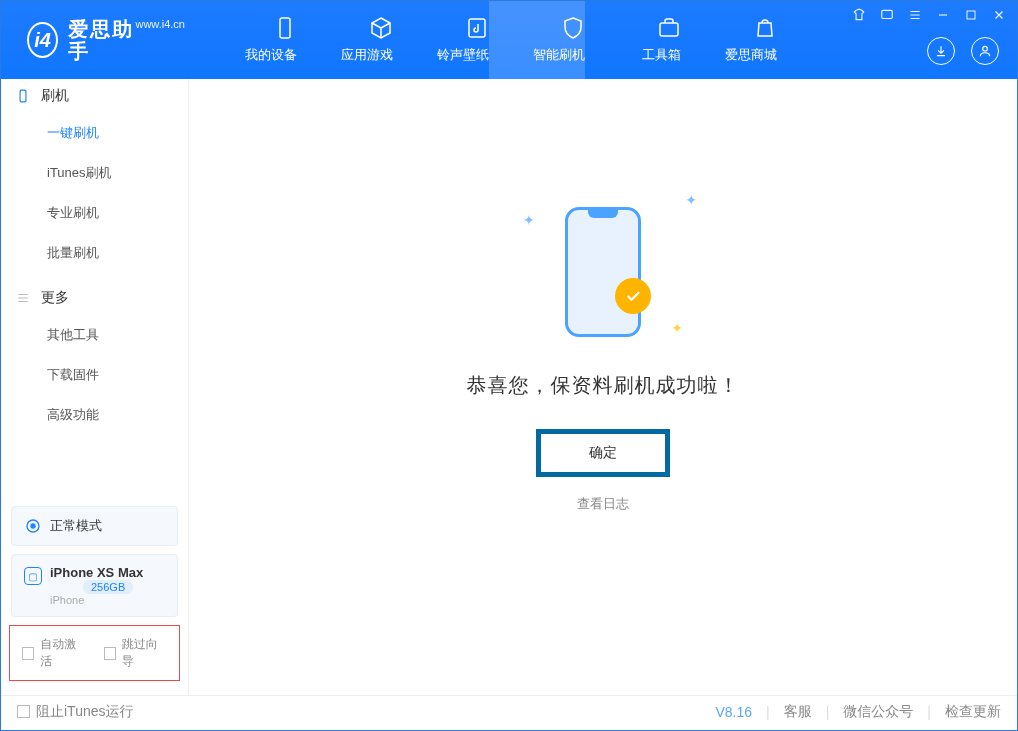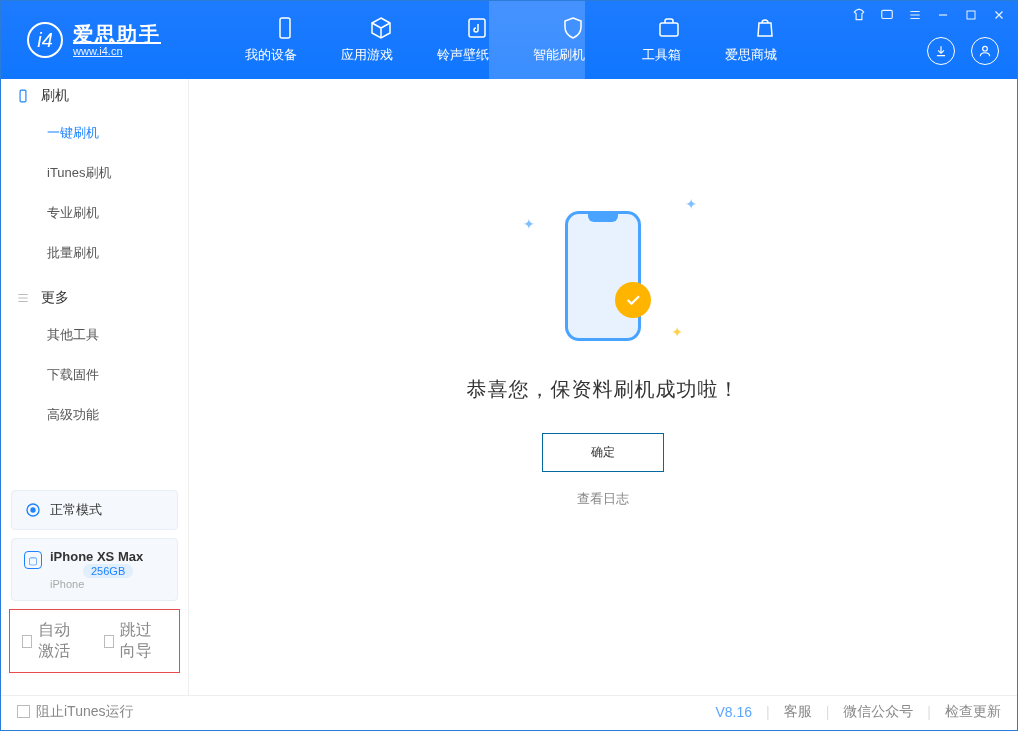--- a/index.html
+++ b/index.html
@@ -1,61 +1,61 @@
 <!DOCTYPE html>
 <html><head>
 <meta charset="utf-8">
 <style>
 * { margin: 0; padding: 0; box-sizing: border-box; }
 body { font-family: "Microsoft YaHei", Arial, sans-serif; background: #fff; width: 1018px; height: 731px; overflow: hidden; border: 1px solid #2b7cd9; position: relative; }
 .header { height: 78px; background: linear-gradient(to bottom, #1d7bff, #1076ff); display: flex; align-items: center; color: #fff; position: relative; }
 .logo-area { display: flex; align-items: center; padding: 0 16px 0 26px; width: 200px; }
-.logo-circle { width: 36px; height: 36px; border: 2px solid #fff; border-radius: 50%; display: flex; align-items: center; justify-content: center; font-weight: normal; font-size: 20px; margin-right: 10px; color:#fff; font-style: italic;}
-.logo-text { display: flex; flex-direction: column; line-height: 1.1; text-decoration: underline; }
+.logo-circle { width: 36px; height: 36px; border: 2px solid #fff; border-radius: 50%; display: flex; align-items: center; justify-content: center; font-weight: bold; font-size: 20px; margin-right: 10px; color:#fff; font-style: italic;}
+.logo-text { display: flex; flex-direction: row; line-height: 1.1; }
 .logo-title { font-size: 20px; font-weight: bold; letter-spacing: 2px; }
 .logo-url { font-size: 11px; opacity: 0.9; }
 .nav-tabs { display: flex; height: 100%; }
 .nav-tab { width: 96px; height: 100%; display: flex; flex-direction: column; align-items: flex-end; justify-content: center; color: #fff; font-size: 13px; cursor: pointer; position: relative; }
 .nav-tab.active { background: rgba(255,255,255,0.18); }
 .nav-icon { width: 24px; height: 24px; margin-bottom: 6px; display:flex; align-items:center; justify-content:center; }
 .nav-icon svg { width: 24px; height: 24px; }
 .window-controls { position: absolute; top: 6px; right: 10px; display: flex; gap: 12px; align-items: center; }
 .wc-item { width: 16px; height: 16px; display: flex; align-items: center; justify-content: center; cursor: pointer; opacity: 0.9; }
 .header-right-icons { position: absolute; right: 18px; bottom: 14px; display: flex; gap: 16px; }
 .hdr-circle { width: 28px; height: 28px; border: 1.5px solid #fff; border-radius: 50%; display: flex; align-items: center; justify-content: center; cursor: pointer; }
 .content { display: flex; height: 616px; }
 .sidebar { width: 188px; border-right: 1px solid #eee; position: relative; background:#fff;}
 .side-group { margin-bottom: 8px; }
 .side-header { display: flex; align-items: center; padding: 8px 14px; font-size: 14px; color: #333; font-weight: 500; }
 .side-header .sh-icon { width: 16px; height: 16px; margin-right: 10px; display:flex; align-items:center; justify-content:center; color:#999;}
 .side-item { padding: 11px 14px 11px 46px; font-size: 13px; color: #555; cursor: pointer; }
 .side-item.active { color: #1e83ff; }
-.sidebar-bottom { position: absolute; bottom: 16px; left: 0; right: 0; }
+.sidebar-bottom { position: absolute; bottom: 8px; left: 0; right: 0; }
 .sb-card { background: #f5f8fc; border: 1px solid #e6eef7; border-radius: 4px; margin: 0 10px 8px; padding: 10px 12px; font-size: 13px; color: #333; display:flex; align-items:flex-start; gap:8px;}
 .sb-card.dev { flex-direction: row; }
 .sb-dev-icon { width:18px; height:18px; border:1.5px solid #1e83ff; border-radius:4px; display:flex; align-items:center; justify-content:center; color:#1e83ff; font-size:10px; margin-top:2px;}
 .sb-dev-info { display:flex; flex-direction:column; }
 .sb-dev-name { font-weight:600; color:#333;}
 .sb-badge { background:#e1eefc; color:#1e83ff; font-size:11px; padding:1px 8px; border-radius:10px; width:fit-content;margin-left:33px;}
 .sb-sub { color:#aaa; font-size:11px;}
 .sb-mode-icon { width:18px; height:18px; color:#1e83ff; display:flex; align-items:center; justify-content:center;}
-.checkbox-row { display:flex; gap:18px; padding:10px 12px; border:1.5px solid #e94b4b; margin: 0 8px 6px; font-size:16px; color:#888;}
+.checkbox-row { display:flex; gap:18px; padding:10px 12px; border:1.5px solid #e94b4b; margin: 0 8px 6px; font-size:12px; color:#888;}
 .chk { display:flex; align-items:center; gap:6px; cursor:pointer;}
 .chk-box { width:13px; height:13px; border:1px solid #bbb; background:#fff;}
 .main { flex: 1; position: relative; display:flex; flex-direction:column; align-items:center; justify-content:center; }
 .phone-illustration { position: relative; width: 200px; height: 140px; display:flex; align-items:center; justify-content:center; margin-top:-60px;}
 .phone-body { width: 76px; height: 130px; border: 3px solid #4aa3ff; border-radius: 14px; background: #e8f2ff; position: relative; }
 .phone-notch { position:absolute; top:0; left:50%; transform:translateX(-50%); width:30px; height:8px; background:#4aa3ff; border-radius: 0 0 6px 6px;}
 .check-badge { position:absolute; right:52px; bottom:28px; width:36px; height:36px; background:#ffb400; border-radius:50%; display:flex; align-items:center; justify-content:center;}
 .sparkle { position:absolute; color:#7fc0ff; font-size:14px;}
 .spark1 { left:20px; top:10px;}
 .spark2 { right:6px; top:-10px;}
 .spark3 { right:20px; bottom:6px; color:#ffd24d;}
 .success-title { font-size: 20px; color: #333; margin-top: 30px; letter-spacing:1px;}
-.ok-btn { margin-top: 30px; padding: 10px 48px; border: 1px solid #0369a1; background:#fff; font-size:12px; color:#333; cursor:pointer;}
+.ok-btn { margin-top: 30px; padding: 10px 48px; border: 5px solid #0369a1; background:#fff; font-size:14px; color:#333; cursor:pointer;}
 .view-log { margin-top: 18px; font-size: 13px; color: #888; cursor:pointer;font-family:Liberation Serif, serif;}
 .footer { height: 32px; border-top: 1px solid #eee; display: flex; align-items: center; padding: 0 16px; font-size: 14px; color: #888; justify-content: space-between; }
 .footer-left { display:flex; align-items:center; gap:8px;}
 .footer-right { display:flex; align-items:center; gap:14px;}
 .footer-right .sep { color:#ddd;}
 .footer-link { color:#888; cursor:pointer;}
 .version { color:#5aa7ff;}
 </style>
 </head>
 <body>

